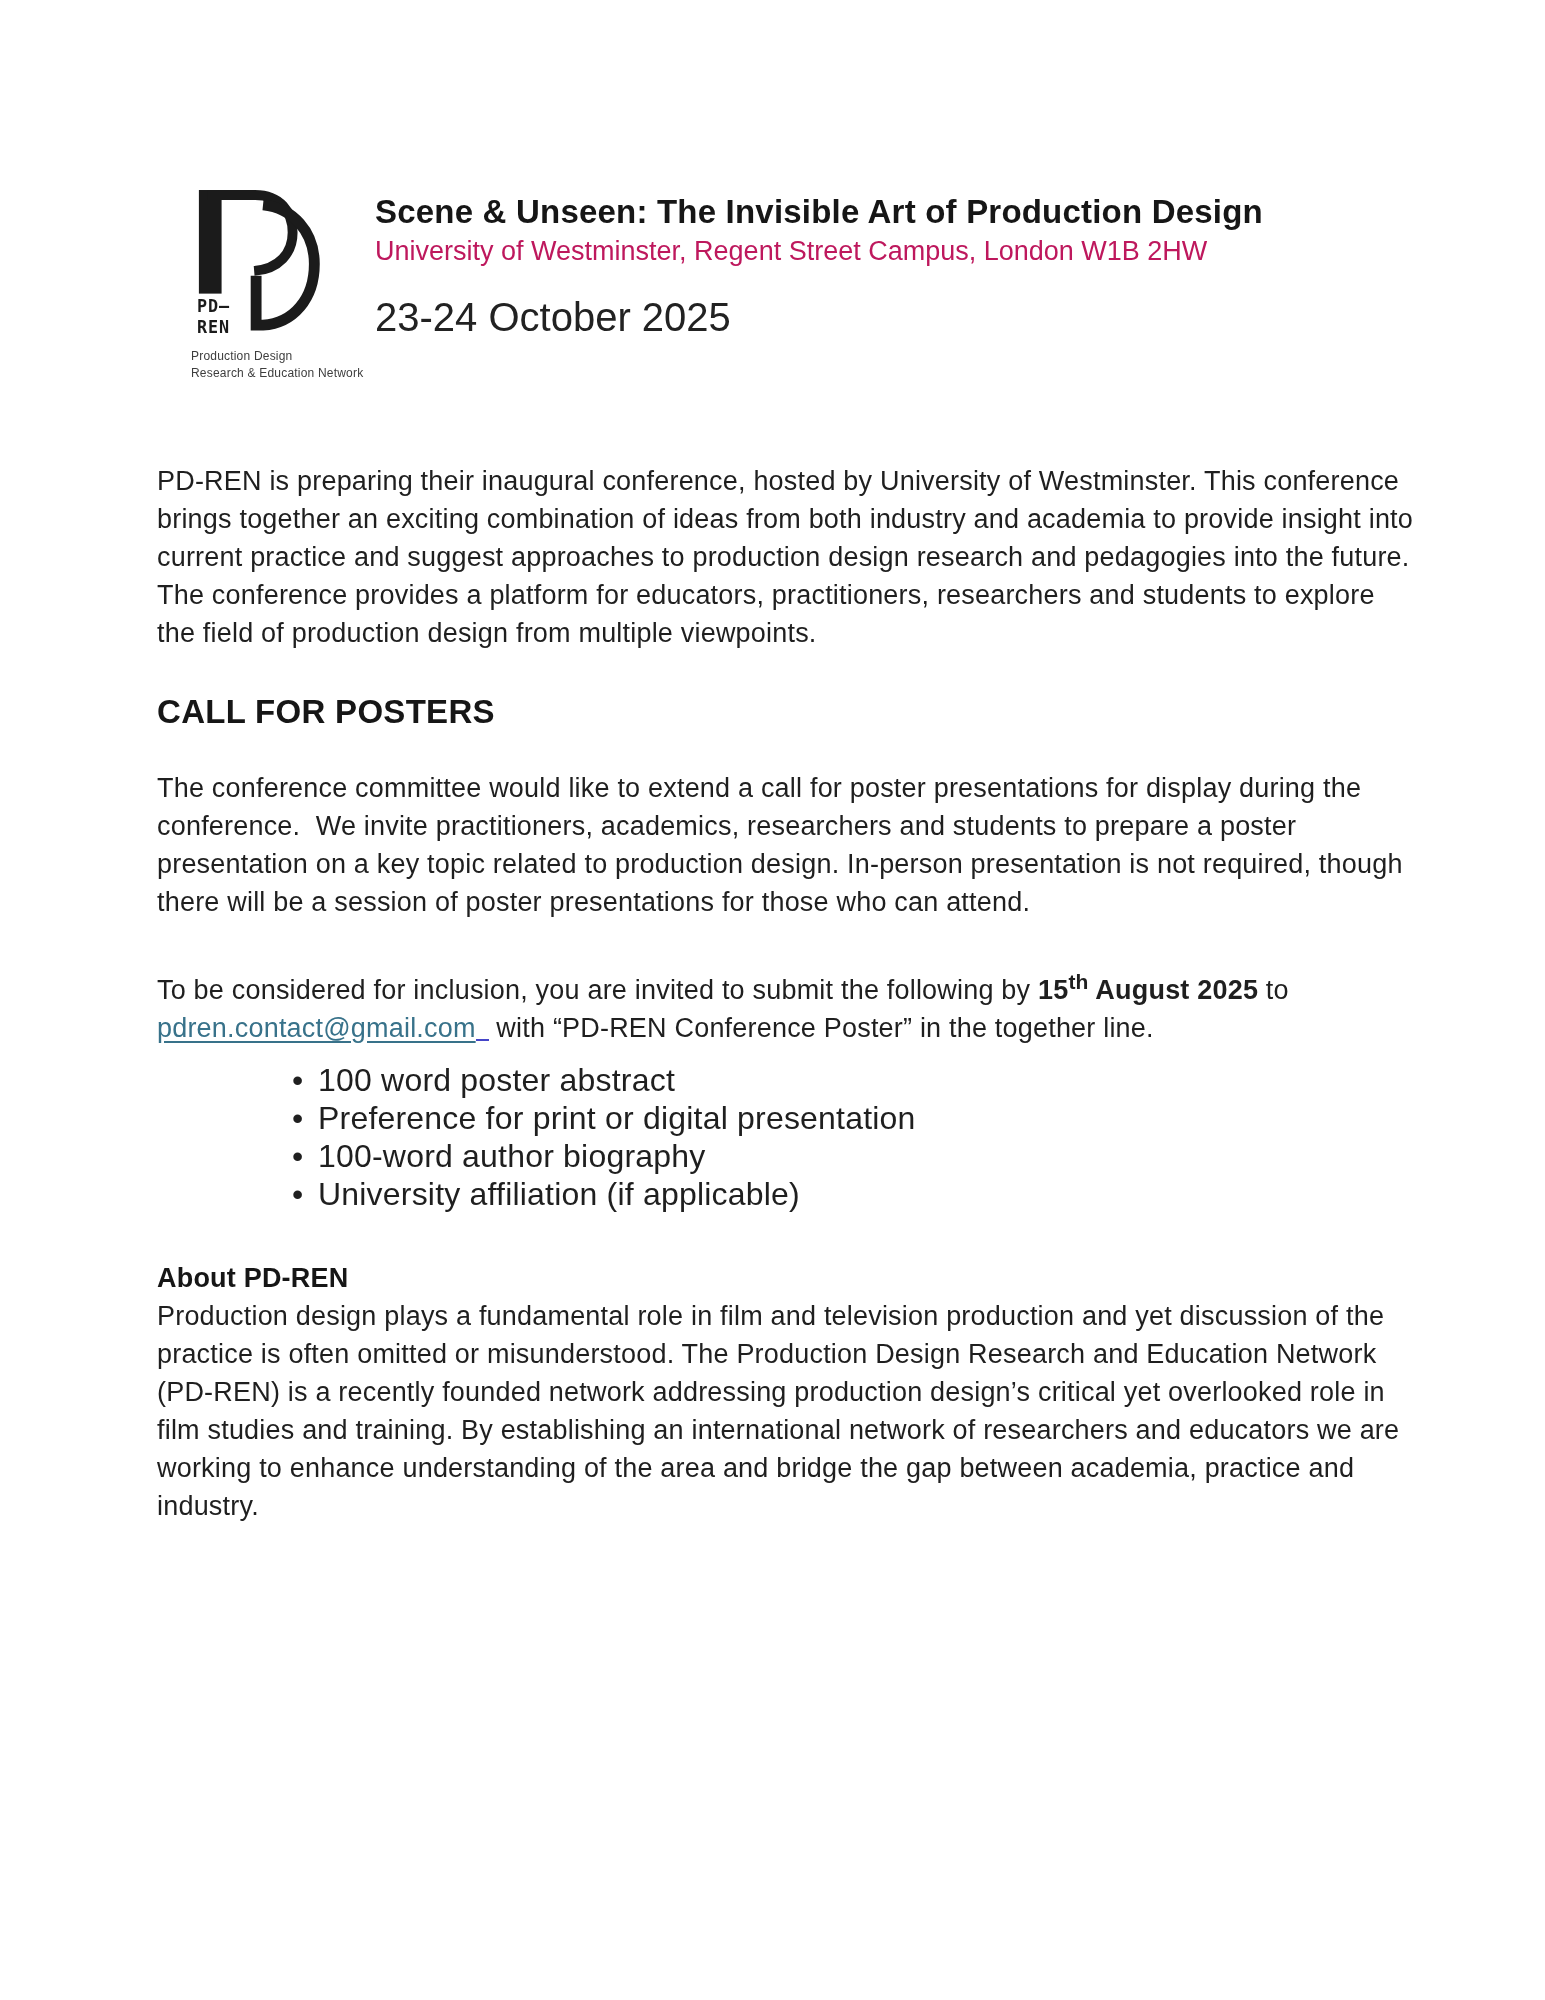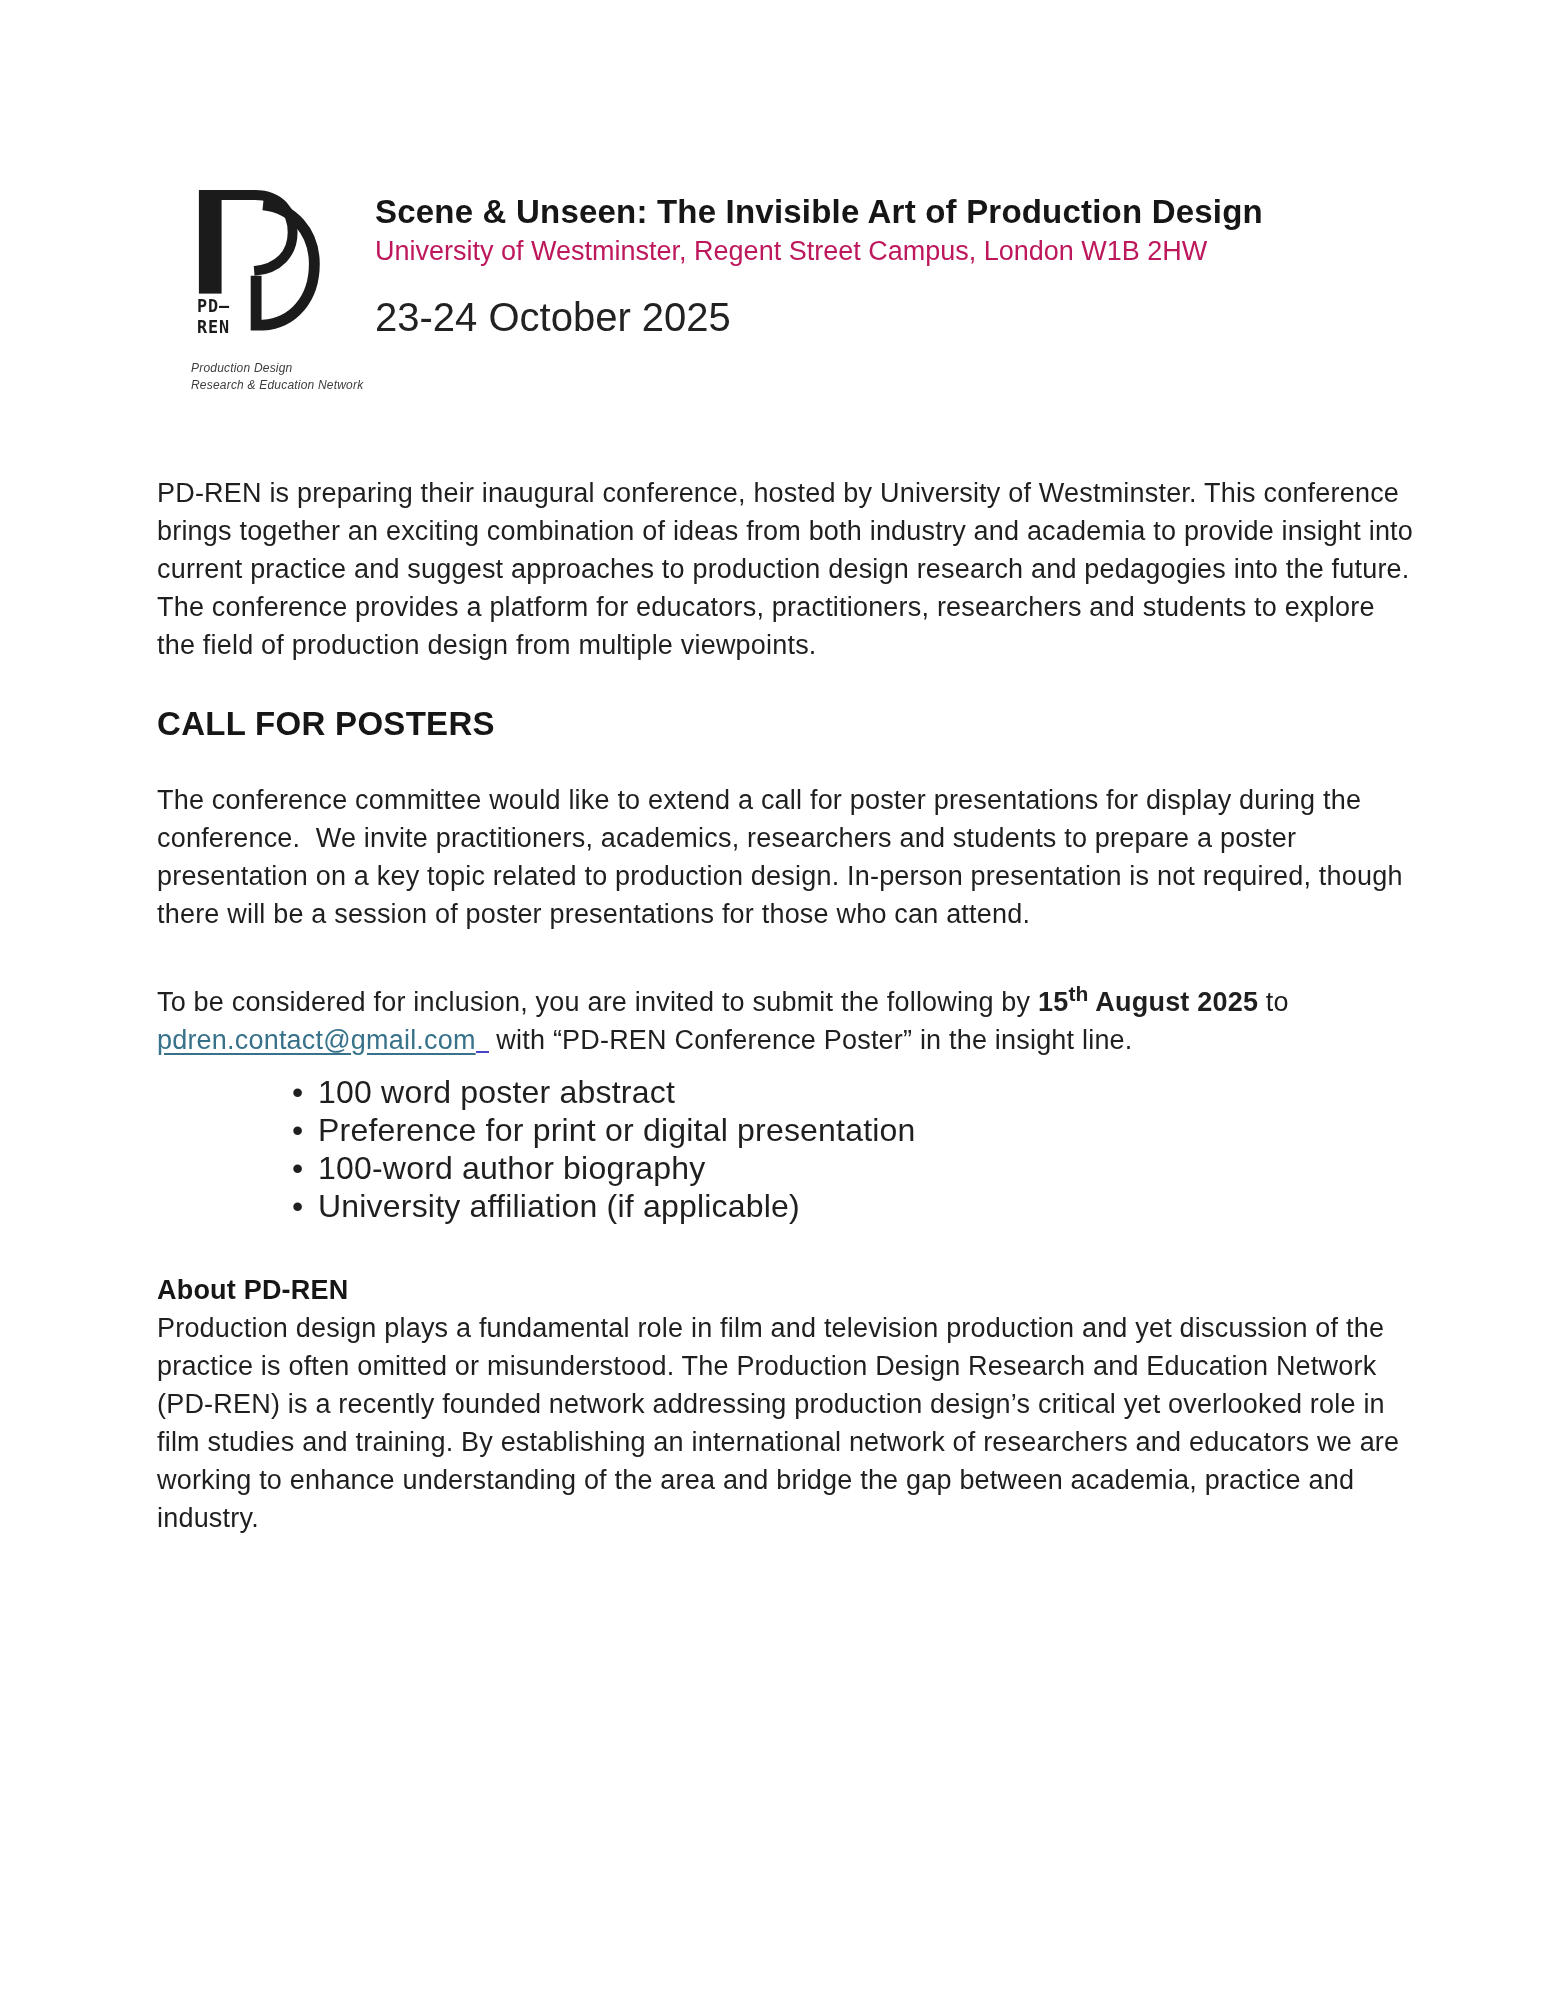--- a/index.html
+++ b/index.html
@@ -28,27 +28,26 @@
     flex: 0 0 182px;
     padding-left: 34px;
   }
   .logo-mark { display: block; }
   .logo-acronym {
     font-family: "DejaVu Sans Mono", monospace;
     font-weight: bold;
     letter-spacing: 1px;
   }
   .logo-tagline {
-    margin-top: 20px;
+    margin-top: 8px;
     font-size: 12px;
     line-height: 17px;
     color: #3d3d3d;
     letter-spacing: 0.2px;
     white-space: nowrap;
-    font-style: italic;
   }
   .header-text {
     margin-left: 36px;
     padding-top: 2px;
   }
   .doc-title {
     margin: 0;
     font-size: 33px;
     line-height: 40px;
     font-weight: bold;
@@ -162,21 +161,21 @@
     </div>
 
   </header>
 
   <p class="body-par intro-par">PD-REN is preparing their inaugural conference, hosted by University of Westminster. This conference brings together an exciting combination of ideas from both industry and academia to provide insight into current practice and suggest approaches to production design research and pedagogies into the future. The conference provides a platform for educators, practitioners, researchers and students to explore the field of production design from multiple viewpoints.</p>
 
   <h2 class="call-heading">CALL FOR POSTERS</h2>
 
   <p class="body-par call-par">The conference committee would like to extend a call for poster presentations for display during the conference.&nbsp; We invite practitioners, academics, researchers and students to prepare a poster presentation on a key topic related to production design. In-person presentation is not required, though there will be a session of poster presentations for those who can attend.</p>
 
-  <p class="body-par submit-par"><span>To be considered for inclusion, you are invited to submit the following by </span><strong><span>15</span><sup>th</sup><span> August 2025</span></strong><span> to </span><a class="email-link" href="#">pdren.contact@gmail.com</a><span class="underlined-space"></span> <span>with “PD-REN Conference Poster” in the insight line.</span></p>
+  <p class="body-par submit-par"><span>To be considered for inclusion, you are invited to submit the following by </span><strong><span>15</span><sup>th</sup><span> August 2025</span></strong><span> to </span><a class="email-link" href="#">pdren.contact@gmail.com</a><span class="underlined-space"></span> <span>with “PD-REN Conference Poster” in the together line.</span></p>
 
   <ul class="req-list">
     <li>100 word poster abstract</li>
     <li>Preference for print or digital presentation</li>
     <li>100-word author biography</li>
     <li>University affiliation (if applicable)</li>
   </ul>
 
   <h3 class="about-heading">About PD-REN</h3>
 

